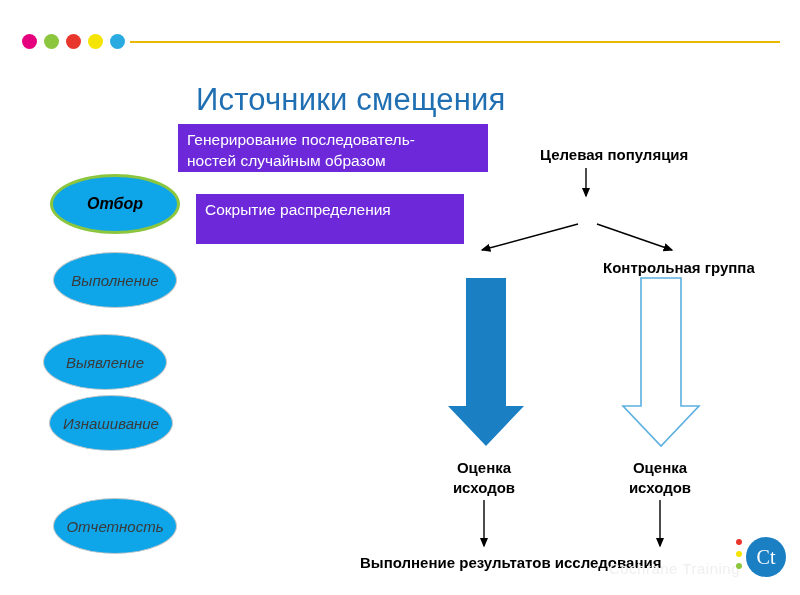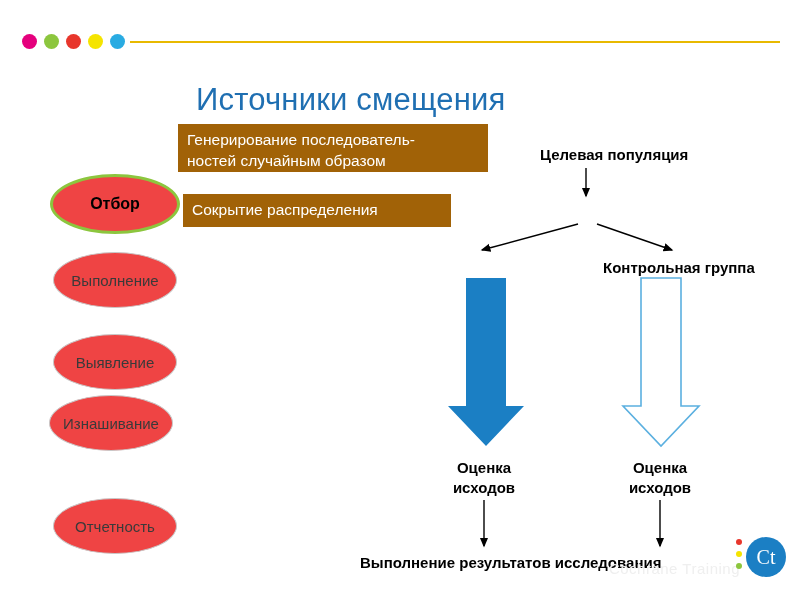--- a/index.html
+++ b/index.html
@@ -57,55 +57,56 @@
     margin-top: 8px;
   }
 
   
   .ellipse {
     position: absolute;
     width: 124px;
     height: 56px;
     border-radius: 50%;
     border: 1px solid #c8c8c8;
-    background: #ef4444;
+    background: #0ea5e9;
     display: flex;
     align-items: center;
     justify-content: center;
     font-size: 15px;
     color: #3a3a3a;
     text-align: center;
     box-sizing: border-box;
+    font-style: italic;
   }
   .ellipse.highlight {
     border: 3px solid #8cc63e;
     font-weight: bold;
     color: #000000;
     font-size: 16px;
     width: 130px;
     height: 60px;
   }
   .e0 { left: 50px; top: 174px; }
   .e1 { left: 53px; top: 252px; }
-  .e2 { left: 53px; top: 334px; text-align: center; }
+  .e2 { left: 43px; top: 334px; text-align: center; }
   .e3 { left: 49px; top: 395px; }
   .e4 { left: 53px; top: 498px; }
 
   
   .greenbox {
     position: absolute;
-    background: #a16207;
+    background: #6d28d9;
     color: #ffffff;
     font-size: 15.5px;
     line-height: 21px;
     padding: 5px 9px 6px 9px;
     box-sizing: border-box;
   }
   .gb1 { left: 178px; top: 124px; width: 310px; height: 48px; }
-  .gb2 { left: 183px; top: 194px; width: 268px; height: 33px; }
+  .gb2 { left: 196px; top: 194px; width: 268px; height: 50px; }
 
   
   .flow-label {
     position: absolute;
     font-size: 15px;
     font-weight: bold;
     color: #000000;
     white-space: nowrap;
   }
   .l-target { left: 496px; top: 146px; margin-left: 44px; }

